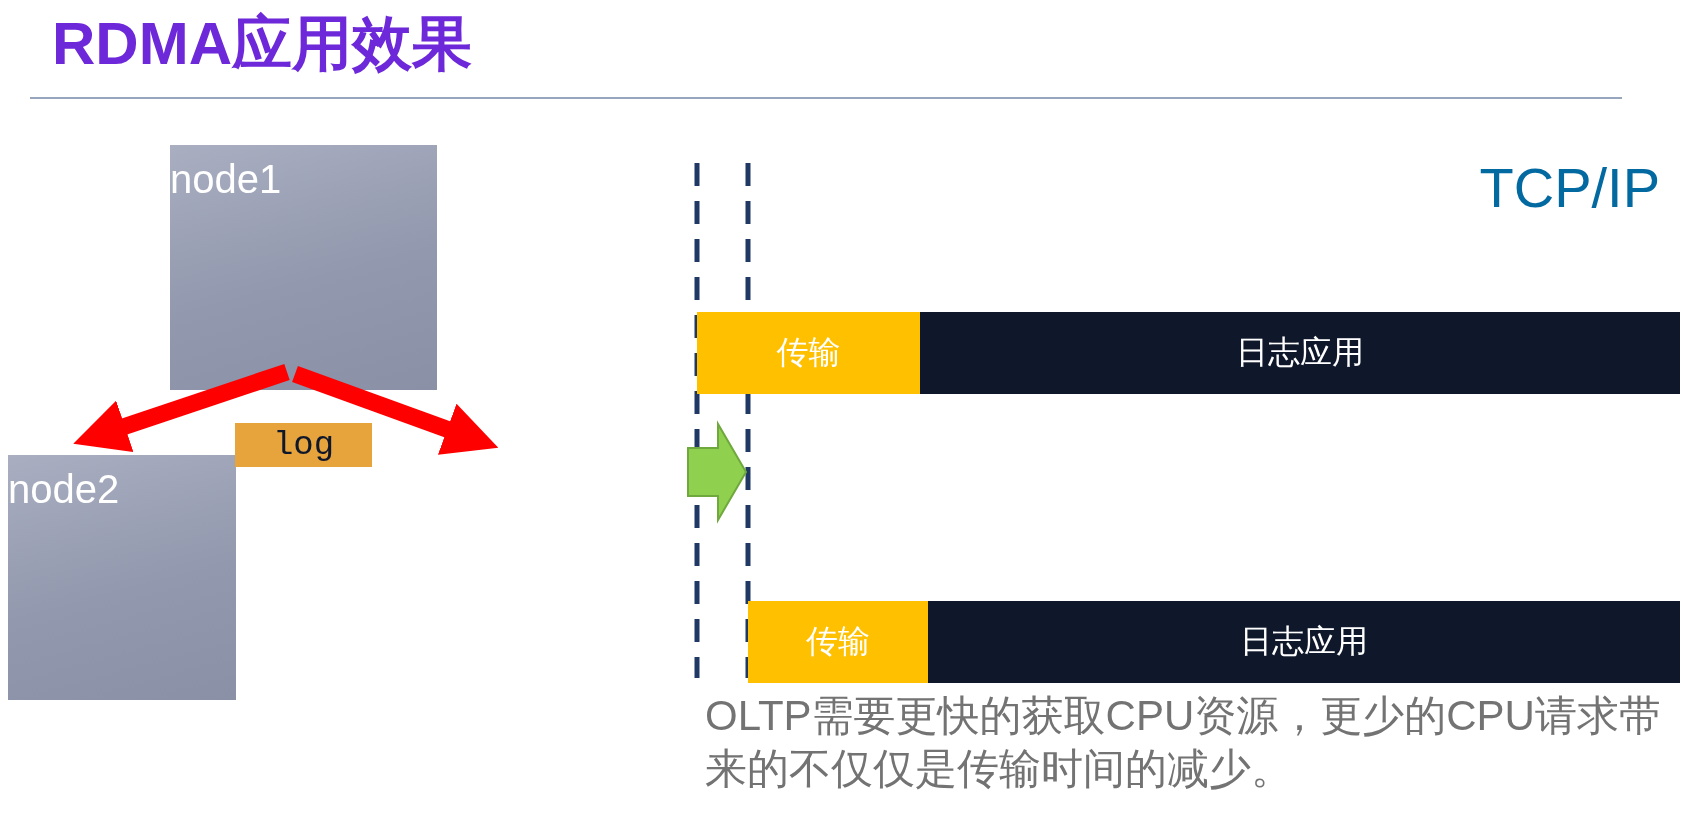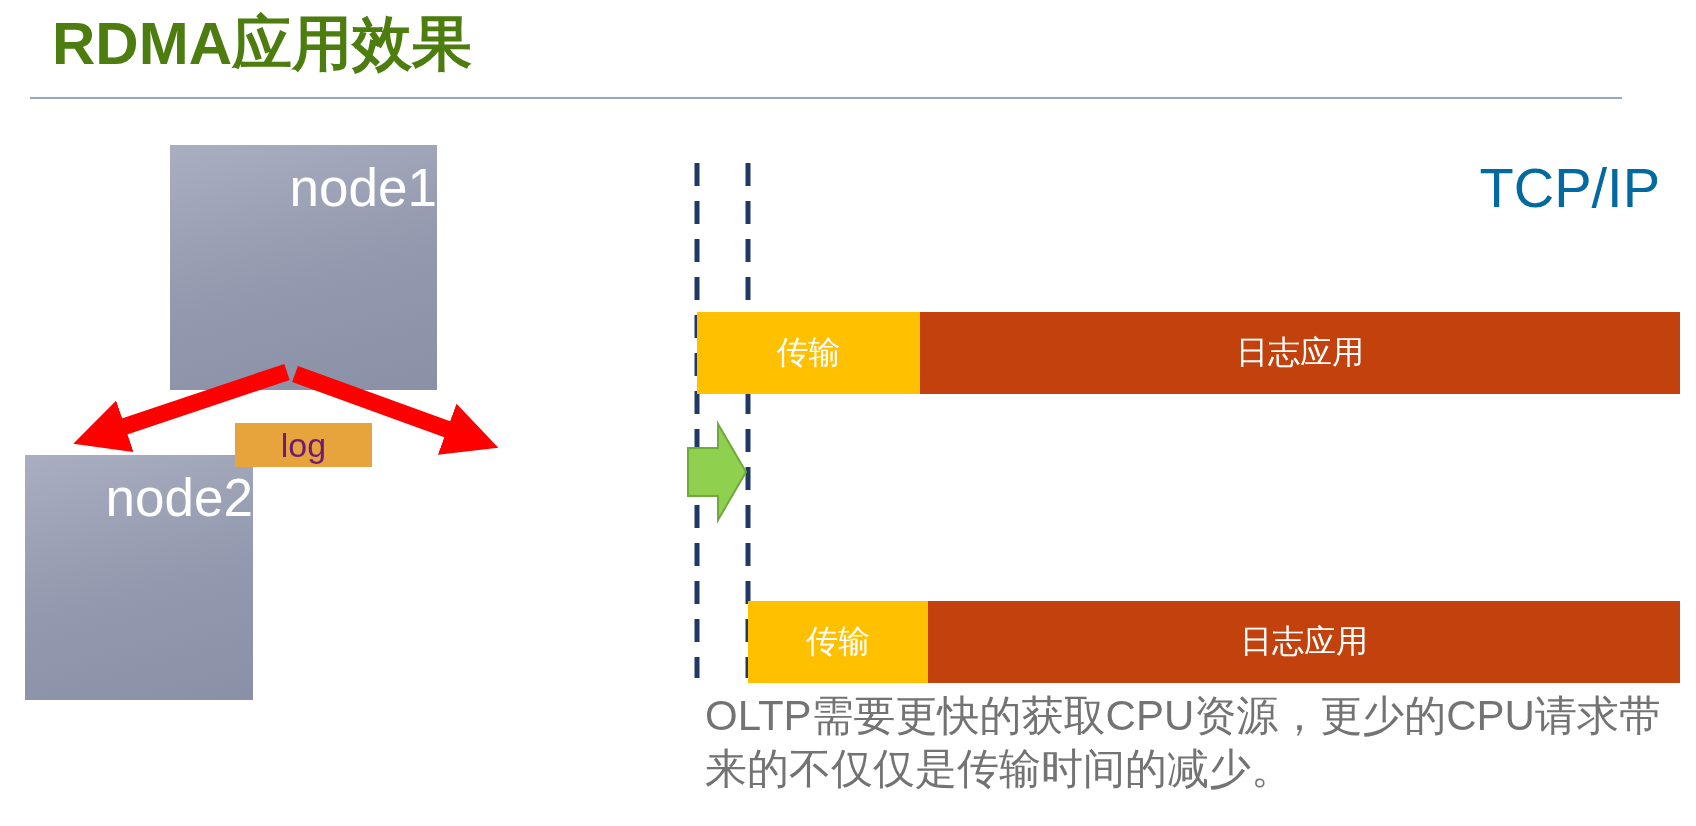--- a/index.html
+++ b/index.html
@@ -14,53 +14,54 @@
     background: #ffffff;
     overflow: hidden;
     font-family: "Liberation Sans", sans-serif;
   }
   .slide-title {
     position: absolute;
     left: 52px;
     top: 4px;
     font-size: 60px;
     font-weight: 700;
-    color: #4d7c0f;
+    color: #6d28d9;
   }
   .title-rule {
     position: absolute;
     left: 30px;
     top: 97px;
     width: 1592px;
     height: 2px;
     background: #97A6BC;
   }
   .node {
     position: absolute;
     background: linear-gradient(165deg, #A9AEC1 0%, #9298AD 55%, #8A90A6 100%);
     color: #ffffff;
-    text-align: right;
-    font-size: 53px;
+    text-align: left;
+    font-size: 40px;
     padding-top: 12px;
     box-sizing: border-box;
   }
   .node1 { left: 170px; top: 145px; width: 267px; height: 245px; }
-  .node2 { left: 25px;   top: 455px; width: 228px; height: 245px; }
+  .node2 { left: 8px;   top: 455px; width: 228px; height: 245px; }
   .node3 { left: 375px; top: 453px; width: 237px; height: 247px; }
   .log-box {
     position: absolute;
     left: 235px;
     top: 423px;
     width: 137px;
     height: 44px;
     background: #E7A33C;
-    color: #701a75;
+    color: #0f172a;
     font-size: 34px;
     text-align: center;
     line-height: 44px;
+    font-family: Liberation Mono, monospace;
   }
   .overlay {
     position: absolute;
     left: 0;
     top: 0;
     pointer-events: none;
   }
   .big-heading {
     position: absolute;
     left: 700px;
@@ -76,21 +77,21 @@
     height: 82px;
     color: #ffffff;
     display: flex;
     align-items: center;
     justify-content: center;
     font-size: 32px;
     box-sizing: border-box;
     margin-top: 44px;
   }
   .seg-orange { background: #FFC000; }
-  .seg-navy   { background: #c2410c; }
+  .seg-navy   { background: #0f172a; }
   .tcp-orange  { left: 697px; top: 268px; width: 223px; }
   .tcp-navy    { left: 920px; top: 268px; width: 760px; }
   .rdma-orange { left: 748px; top: 557px; width: 180px; }
   .rdma-navy   { left: 928px; top: 557px; width: 752px; }
   .caption {
     position: absolute;
     left: 705px;
     top: 690px;
     width: 965px;
     font-size: 42px;

